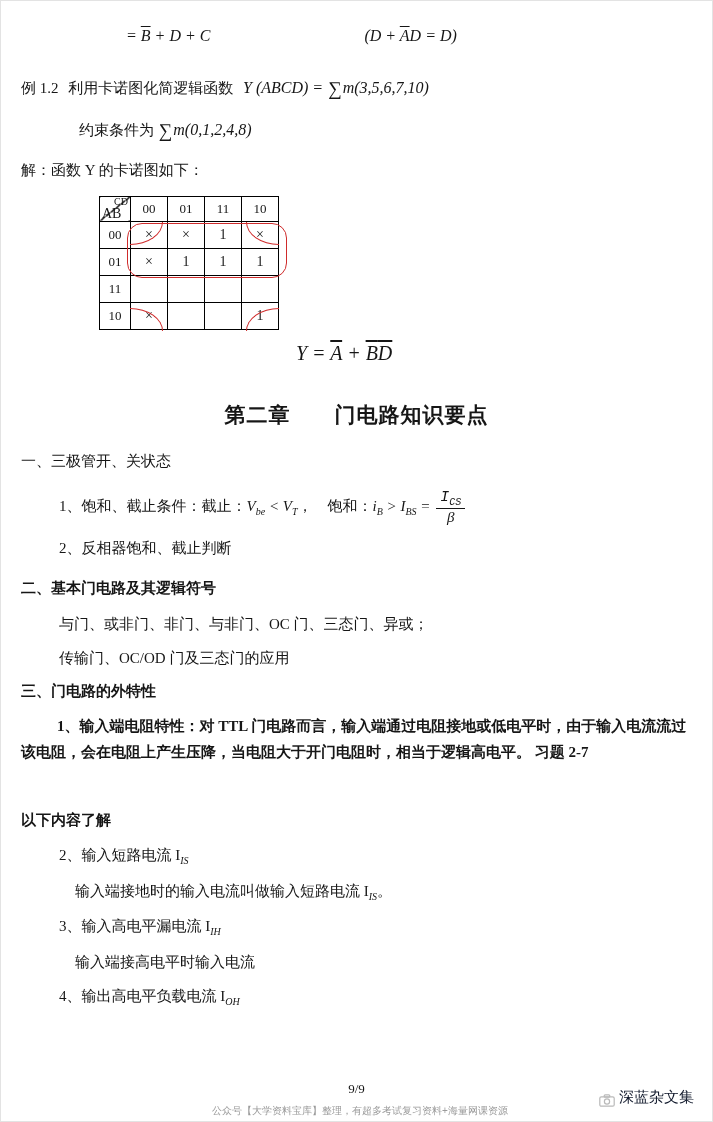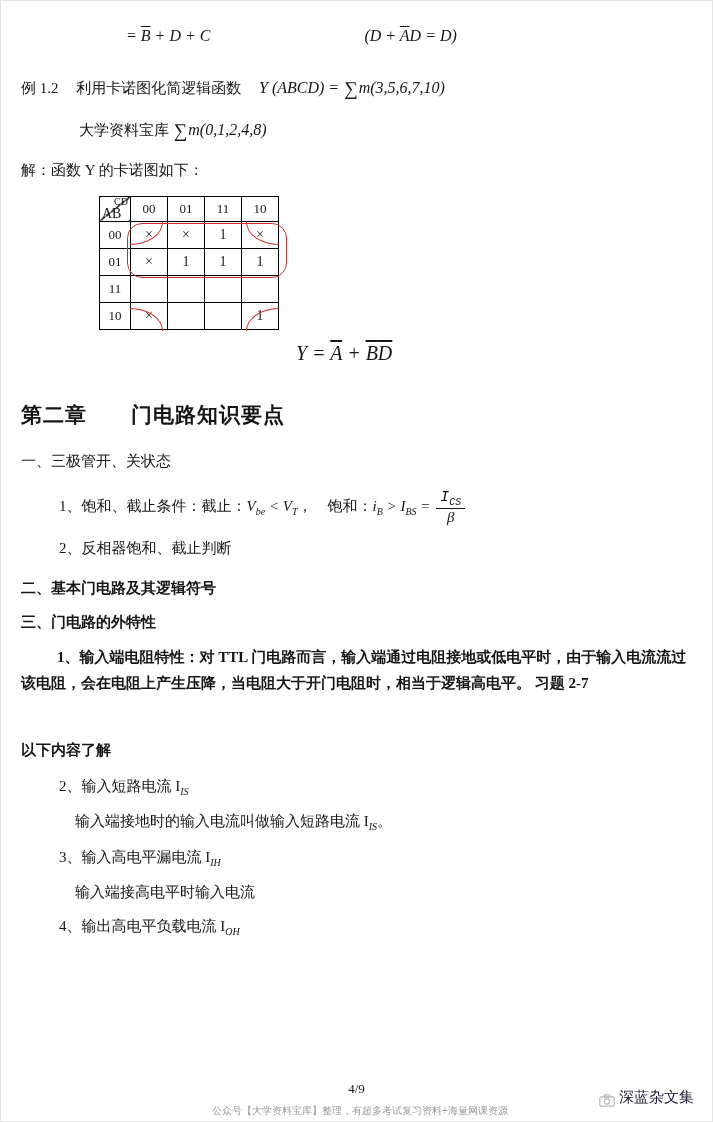--- a/index.html
+++ b/index.html
@@ -17,21 +17,21 @@
   }
   .mi { font-style:italic; font-family:"Liberation Serif","DejaVu Serif",serif; }
   .ovl { text-decoration:overline; }
   sub { font-size:10px; font-style:italic; }
   .sigma { font-style:normal; font-size:19px; vertical-align:-2px; padding:0 1px; }
   .line { line-height:1.45; }
   .eq-row { margin-left:105px; font-size:16px; }
   .eq-right { margin-left:150px; }
   .example-line { margin-top:30px; }
   .fsz16 { font-size:16px; }
-  .gap1 { margin-left:14px; }
+  .gap1 { margin-left:6px; }
   .constraint-line { margin-top:14px; margin-left:58px; }
   .solution-line { margin-top:16px; }
   .kmap-wrap { position:relative; display:inline-block; margin:14px 0 0 78px; }
   .kmap-table { border-collapse:collapse; }
   .kmap-table td {
     border:1px solid #000; text-align:center; padding:0;
     width:36px; height:26px; font-size:14px;
   }
   .kmap-table td.diag {
     width:30px; height:24px; position:relative;
@@ -46,21 +46,21 @@
     left:28px; top:27px; width:158px; height:53px;
     border:1.6px solid #cf2b2b; border-radius:15px;
   }
   .arc { width:32px; height:22px; border:0 solid #cf2b2b; }
   .arc-tl { left:31px; top:26px;  border-right:1.6px solid #cf2b2b; border-bottom:1.6px solid #cf2b2b; border-bottom-right-radius:100% 100%; }
   .arc-tr { left:147px; top:26px; border-left:1.6px solid #cf2b2b;  border-bottom:1.6px solid #cf2b2b; border-bottom-left-radius:100% 100%; }
   .arc-bl { left:31px; top:112px; border-right:1.6px solid #cf2b2b; border-top:1.6px solid #cf2b2b; border-top-right-radius:100% 100%; }
   .arc-br { left:147px; top:112px; border-left:1.6px solid #cf2b2b;  border-top:1.6px solid #cf2b2b; border-top-left-radius:100% 100%; }
   .result { margin:8px 0 0 275px; font-size:20px; }
   .chapter {
-    margin:36px 0 0 0; 
+    margin:36px 0 0 0; text-align:center;
     font-size:21px; font-weight:bold; letter-spacing:1px;
   }
   .sec-h { margin-top:22px; font-weight:bold; }
   .sec-h.normal { font-weight:normal; }
   .indent1 { margin-left:38px; }
   .indent2 { margin-left:54px; }
   .mt12 { margin-top:12px; }
   .mt14 { margin-top:14px; }
   .mt16 { margin-top:16px; }
   .mt18 { margin-top:18px; }
@@ -98,21 +98,21 @@
   </div>
 
   
   <div class="line example-line">
     <span>例 1.2</span>
     <span class="gap1">利用卡诺图化简逻辑函数</span>
     <span class="mi fsz16 gap1"><span>Y (ABCD) = </span><span class="sigma">∑</span><span>m(3,5,6,7,10)</span></span>
   </div>
 
   <div class="line constraint-line">
-    <span>大学资料宝库</span>
+    <span>约束条件为</span>
     <span class="mi fsz16"><span class="sigma">∑</span><span>m(0,1,2,4,8)</span></span>
   </div>
 
   <div class="line solution-line">解：函数 Y 的卡诺图如下：</div>
 
   
   <div class="kmap-wrap">
     <table class="kmap-table">
       <tbody>
           <tr class="hrow">
@@ -174,20 +174,22 @@
   <div class="line sec-h normal">一、三极管开、关状态</div>
 
   <div class="line indent1 mt16">
     <span>1、饱和、截止条件：截止：</span><span class="mi"><span>V</span><sub>be</sub><span> &lt; </span><span>V</span><sub>T</sub></span><span>，　饱和：</span><span class="mi"><span>i</span><sub>B</sub><span> &gt; </span><span>I</span><sub>BS</sub><span> = </span><span class="frac"><span class="num"><span>I</span><sub>CS</sub></span><span class="den">β</span></span></span>
   </div>
 
   <div class="line indent1 mt12">2、反相器饱和、截止判断</div>
 
   
   <div class="line sec-h mt18">二、基本门电路及其逻辑符号</div>
+  <div class="line indent1 mt14">与门、或非门、非门、与非门、OC 门、三态门、异或；</div>
+  <div class="line indent1 mt12">传输门、OC/OD 门及三态门的应用</div>
 
   
   <div class="line sec-h mt12">三、门电路的外特性</div>
   <div class="para-ttl">1、输入端电阻特性：对 TTL 门电路而言，输入端通过电阻接地或低电平时，由于输入电流流过该电阻，会在电阻上产生压降，当电阻大于开门电阻时，相当于逻辑高电平。 习题 2-7</div>
 
   
   <div class="line sec-h mt44">以下内容了解</div>
 
   <div class="line indent1 mt14">
     <span>2、输入短路电流 I</span><sub>IS</sub>
@@ -197,21 +199,21 @@
   </div>
   <div class="line indent1 mt12">
     <span>3、输入高电平漏电流 I</span><sub>IH</sub>
   </div>
   <div class="line indent2 mt12">输入端接高电平时输入电流</div>
   <div class="line indent1 mt12">
     <span>4、输出高电平负载电流 I</span><sub>OH</sub>
   </div>
 
   
-  <div class="page-num">4/9</div>
+  <div class="page-num">9/9</div>
 
   <div class="watermark">
     <svg width="16" height="13" viewBox="0 0 16 13">
       <rect x="0.8" y="2.8" width="14.4" height="9.4" rx="1.5" fill="none" stroke="#b9b9b9" stroke-width="1.2"></rect>
       <rect x="5.2" y="0.8" width="5.6" height="2.4" rx="1" fill="none" stroke="#b9b9b9" stroke-width="1.2"></rect>
       <circle cx="8" cy="7.5" r="2.6" fill="none" stroke="#b9b9b9" stroke-width="1.2"></circle>
     </svg>
     <span>深蓝杂文集</span>
   </div>
 

